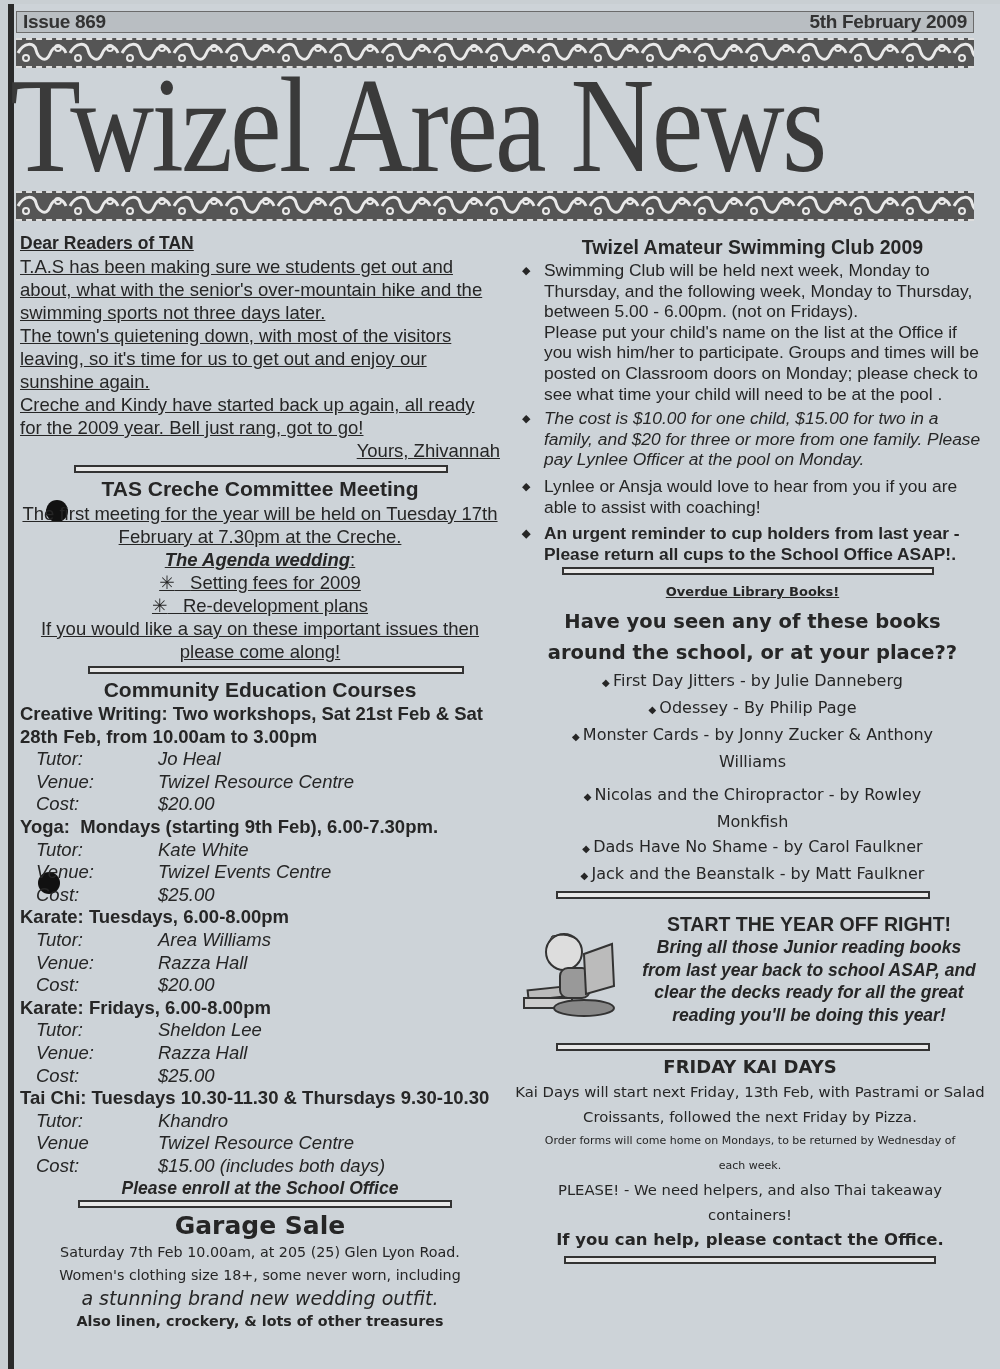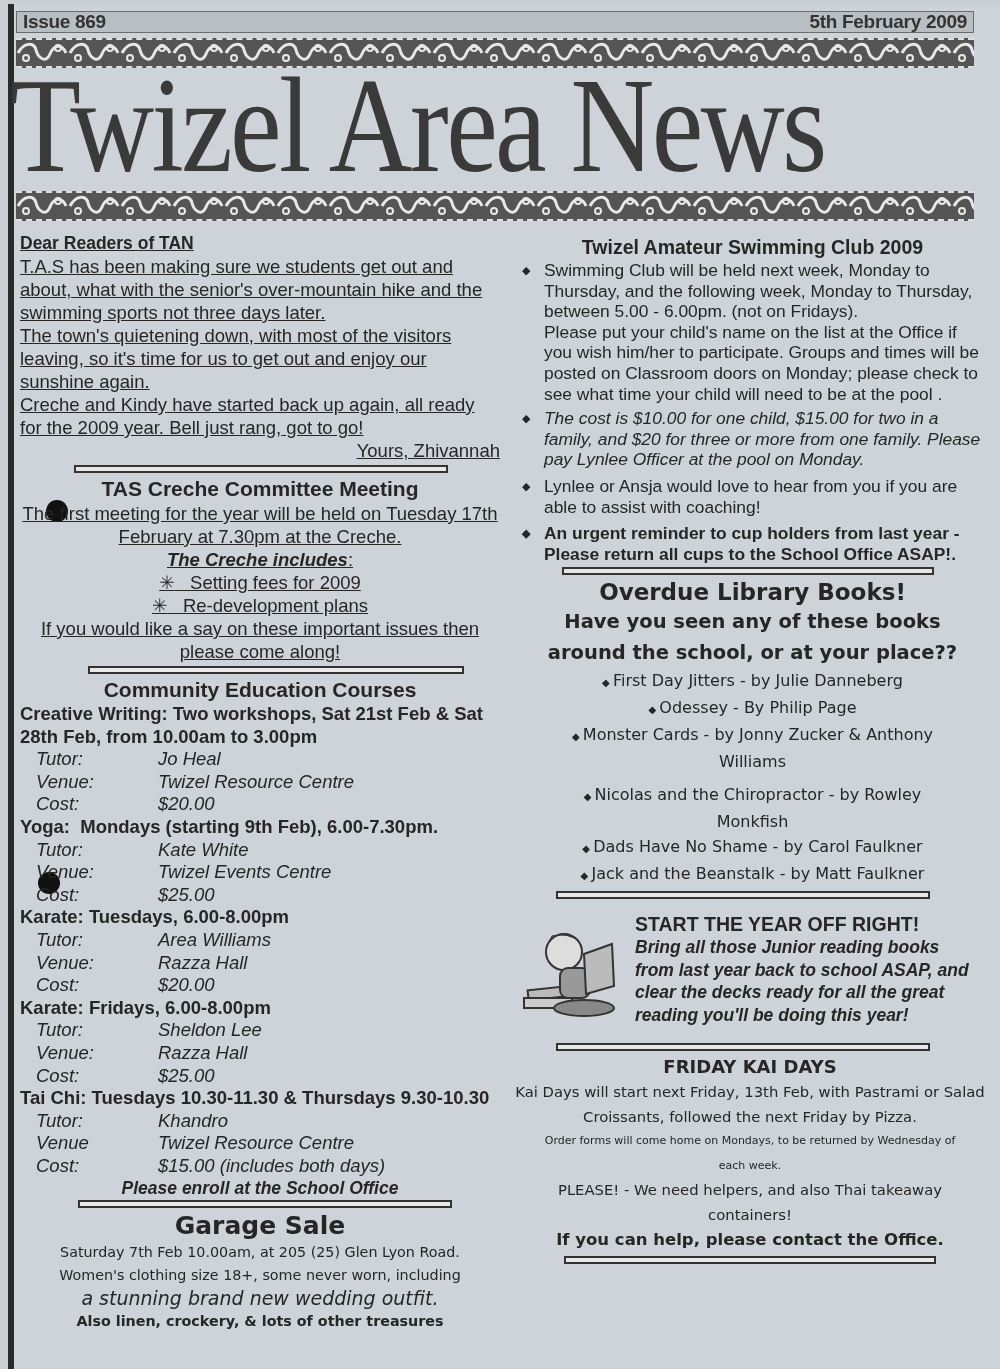--- a/index.html
+++ b/index.html
@@ -104,21 +104,21 @@
     <p class="t20">Creche and Kindy have started back up again, all ready for the 2009 year. Bell just rang, got to go!</p>
     <p class="t20 right">Yours, Zhivannah</p>
   </section>
 
   <div class="divider" style="width:370px; margin-left:54px;"></div>
 
   <section>
     <div class="h-sec">TAS Creche Committee Meeting</div>
     <p class="t20 center">The first meeting for the year will be held on Tuesday 17th February at 7.30pm at the Creche.</p>
     <p class="t20 center">
-      <span class="bold ital">The Creche includes</span><span>:</span>
+      <span class="bold ital">The Agenda wedding</span><span>:</span>
     </p>
     <p class="t20 center">
       <span>✳</span>&nbsp;&nbsp;&nbsp;<span>Setting fees for 2009</span>
     </p>
     <p class="t20 center">
       <span>✳</span>&nbsp;&nbsp;&nbsp;<span>Re-development plans</span>
     </p>
     <p class="t20 center">If you would like a say on these important issues then please come along!</p>
   </section>
 
@@ -241,21 +241,21 @@
       <li class="bold" style="margin-bottom:2px;">
         <span class="dia">◆</span>
         <span>An urgent reminder to cup holders from last year - Please return all cups to the School Office ASAP!.</span>
       </li>
     </ul>
   </section>
 
   <div class="divider" style="width:368px; margin-left:42px;"></div>
 
   <section>
-    <div class="comic center bold" style="font-size:23px; line-height:28px;">Overdue Library Books!</div>
+    <div class="comic center bold" style="font-size:13px; line-height:28px;text-decoration:underline;">Overdue Library Books!</div>
     <div class="comic center bold" style="font-size:19.5px; line-height:31px; padding:0 6px;">Have you seen any of these books around the school, or at your place??</div>
     <div class="comic book"><span style="font-size:10px;">◆ </span><span>First Day Jitters - by Julie Danneberg</span></div>
     <div class="comic book"><span style="font-size:10px;">◆ </span><span>Odessey - By Philip Page</span></div>
     <div class="comic book" style="padding:0 20px;"><span style="font-size:10px;">◆ </span><span>Monster Cards - by Jonny Zucker &amp; Anthony Williams</span></div>
     <div class="comic book" style="padding:0 28px;margin-top:8px;"><span style="font-size:10px;">◆ </span><span>Nicolas and the Chiropractor - by Rowley Monkfish</span></div>
     <div class="comic book"><span style="font-size:10px;">◆ </span><span>Dads Have No Shame - by Carol Faulkner</span></div>
     <div class="comic book"><span style="font-size:10px;">◆ </span><span>Jack and the Beanstalk - by Matt Faulkner</span></div>
   </section>
 
   <div class="divider" style="width:370px; margin-left:36px;"></div>
@@ -263,21 +263,21 @@
   <section style="position:relative; height:138px;">
     <svg class="reader-pic" viewBox="0 0 112 110">
       <rect x="8" y="74" width="44" height="10" fill="#bbb" stroke="#333" stroke-width="2" transform="rotate(-6 30 79)"></rect>
       <rect x="4" y="84" width="48" height="10" fill="#ccc" stroke="#333" stroke-width="2"></rect>
       <ellipse cx="44" cy="38" rx="18" ry="18" fill="#ddd" stroke="#333" stroke-width="2"></ellipse>
       <path d="M28 30 Q36 14 58 26 Q48 18 32 22 Z" fill="#555" stroke="#333"></path>
       <rect x="40" y="54" width="30" height="30" rx="8" fill="#999" stroke="#333" stroke-width="2"></rect>
       <polygon points="64,40 92,30 94,72 66,80" fill="#bbb" stroke="#333" stroke-width="2"></polygon>
       <ellipse cx="64" cy="94" rx="30" ry="8" fill="#888" stroke="#333" stroke-width="2"></ellipse>
     </svg>
-    <div style="position:absolute; left:115px; top:10px; width:348px; text-align:left;">
+    <div style="position:absolute; left:115px; top:10px; width:348px; text-align:center;">
       <div class="bold" style="font-size:19.5px; line-height:24px;">START THE YEAR OFF RIGHT!</div>
       <div class="bold ital" style="font-size:17.5px; line-height:22.5px;">Bring all those Junior reading books from last year back to school ASAP, and clear the decks ready for all the great reading you'll be doing this year!</div>
     </div>
   </section>
 
   <div class="divider" style="width:370px; margin-left:36px;"></div>
 
   <section style="margin-left:-10px; width:480px;">
     <div class="comic center bold" style="font-size:18px; line-height:26px;">FRIDAY KAI DAYS</div>
     <p class="comic center" style="font-size:14.8px; line-height:24.5px;">Kai Days will start next Friday, 13th Feb, with Pastrami or Salad Croissants, followed the next Friday by Pizza.</p>

